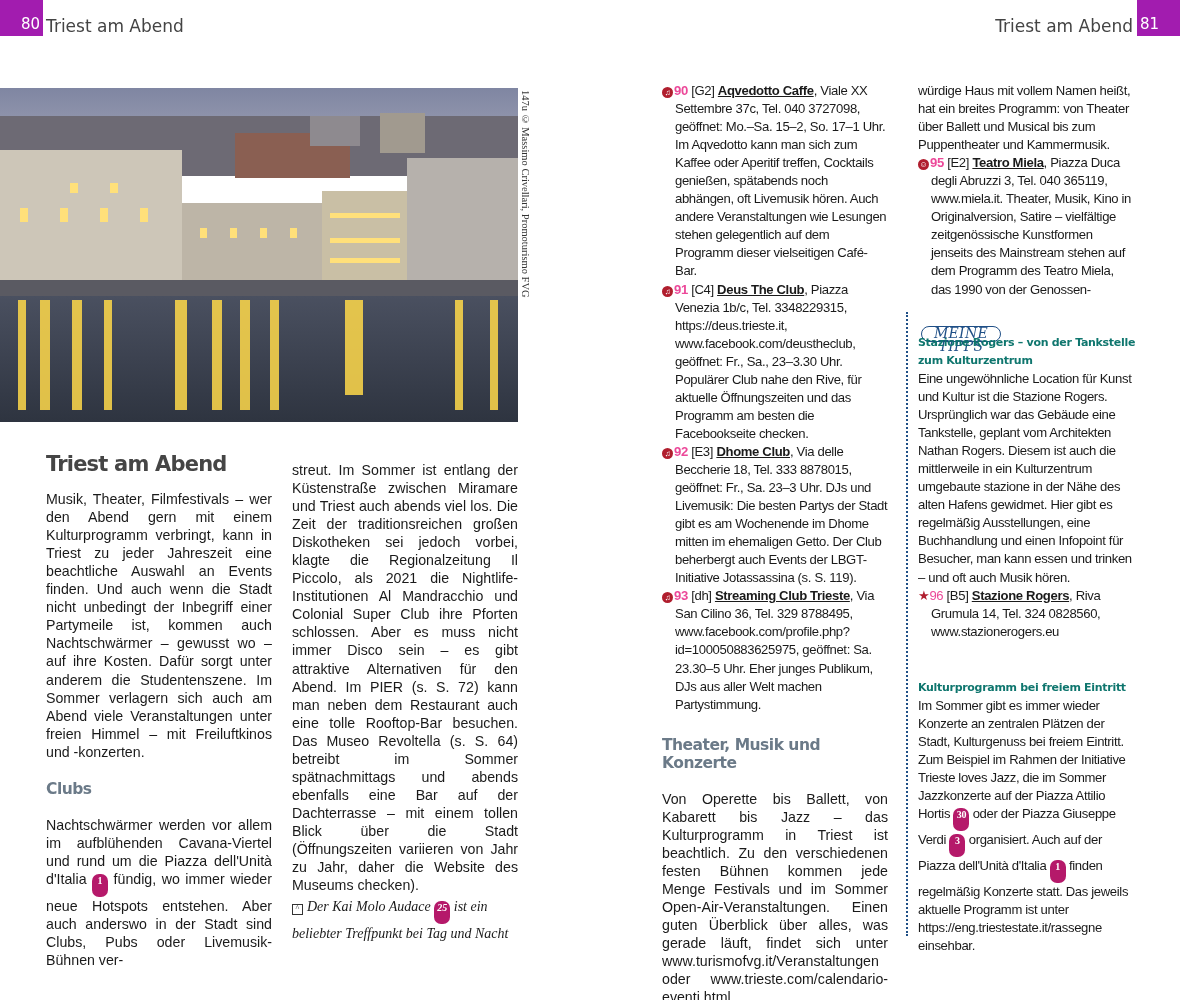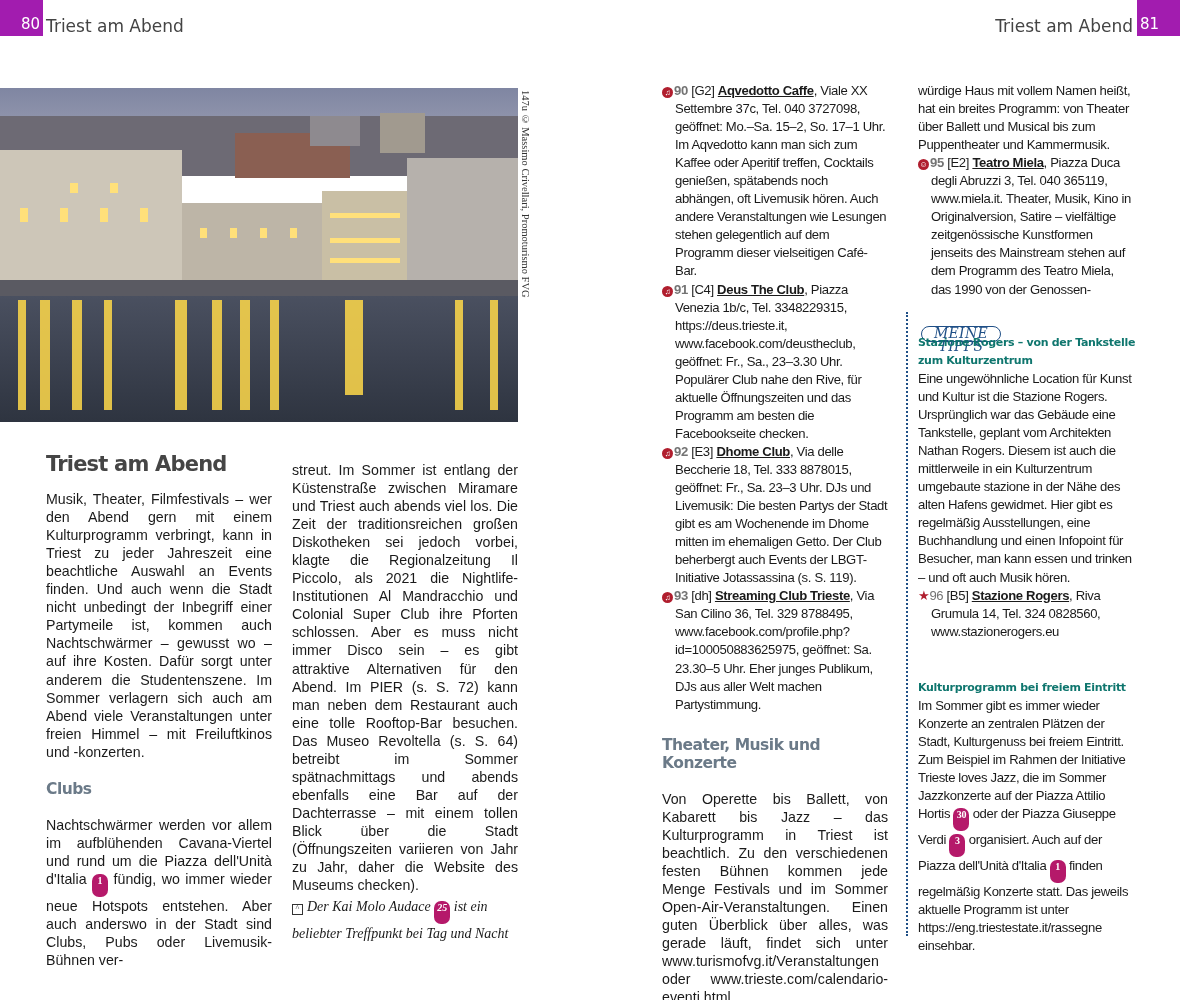--- a/index.html
+++ b/index.html
@@ -31,21 +31,21 @@
 
   .h-main { font-family: "DejaVu Sans", sans-serif; font-weight: bold; font-size: 21px;
     color: #454545; letter-spacing: -0.8px; margin-bottom: 17px; text-align: left; }
   .h-sub { font-family: "DejaVu Sans", sans-serif; font-weight: bold; font-size: 15.5px;
     color: #6b7a88; letter-spacing: -0.5px; text-align: left; }
   .gap-before-clubs { margin-top: 19px; margin-bottom: 18px; }
 
   .narrow { font-family: "Liberation Sans", sans-serif; font-size: 13.1px; line-height: 18.05px;
     letter-spacing: -0.35px; text-align: left; }
   .entry { padding-left: 13px; text-indent: -13px; }
-  .entry-num { color: #737373; font-weight: bold; }
+  .entry-num { color: #ec4899; font-weight: bold; }
   .entry-icon { display: inline-block; width: 11px; height: 11px; border-radius: 50%;
     background: #b01e2e; color: #fff; font-size: 8px; line-height: 11px; text-align: center;
     text-indent: 0; vertical-align: 0px; margin-right: 1px; font-weight: bold; }
   .entry-star { color: #b01e2e; text-indent: 0; }
   .entry-name { font-weight: bold; text-decoration: underline; }
   .marker { display: inline-block; min-width: 16px; height: 23px; border-radius: 7px;
     background: #b5196a; color: #fff; font-family: "Liberation Serif", serif; font-size: 10px;
     line-height: 13px; text-align: center; padding: 0 3px; vertical-align: 0px; font-weight: bold; }
 
   .caption { position: absolute; left: 292px; top: 897px; width: 235px;

